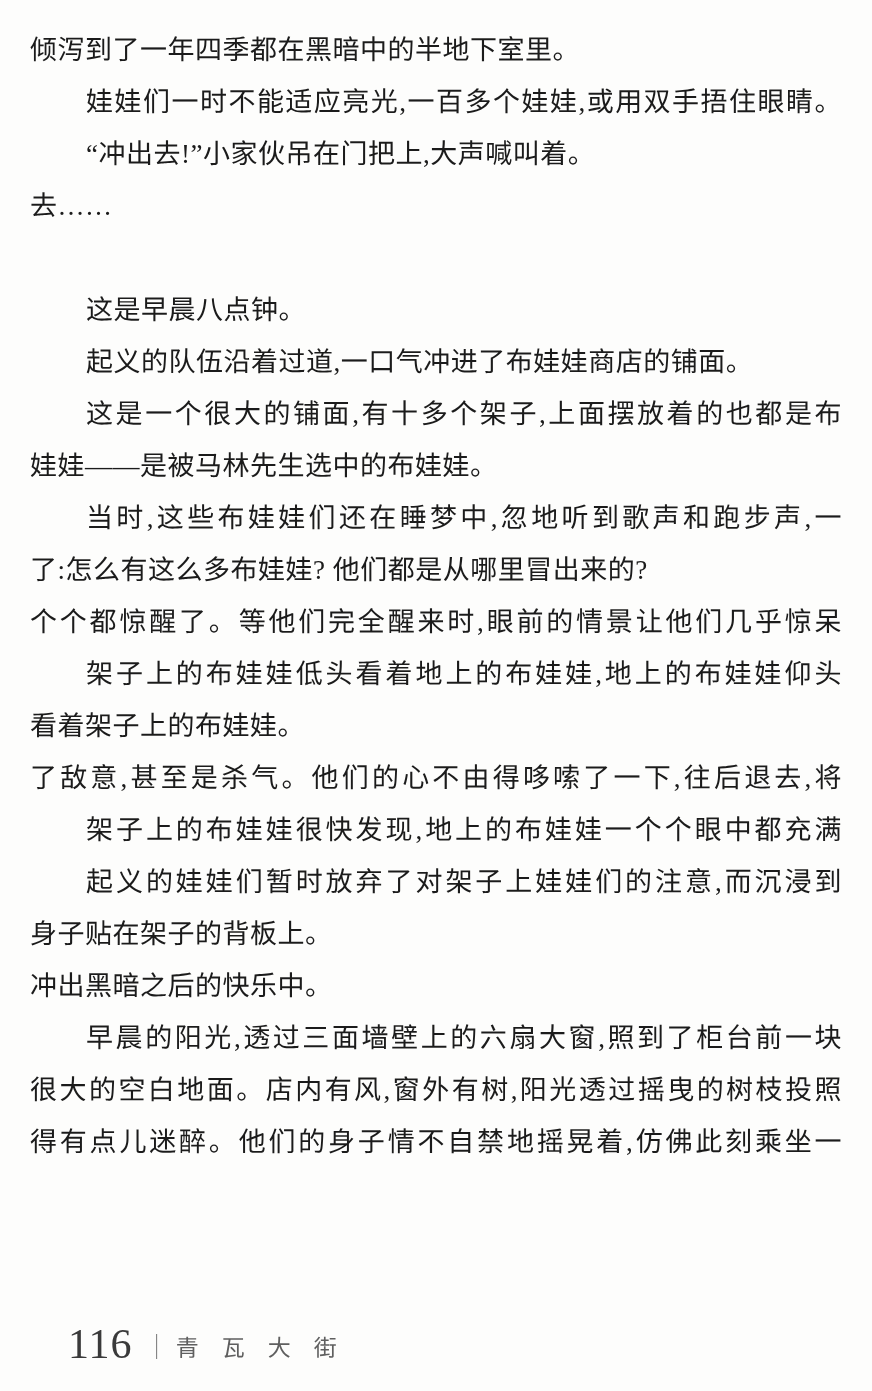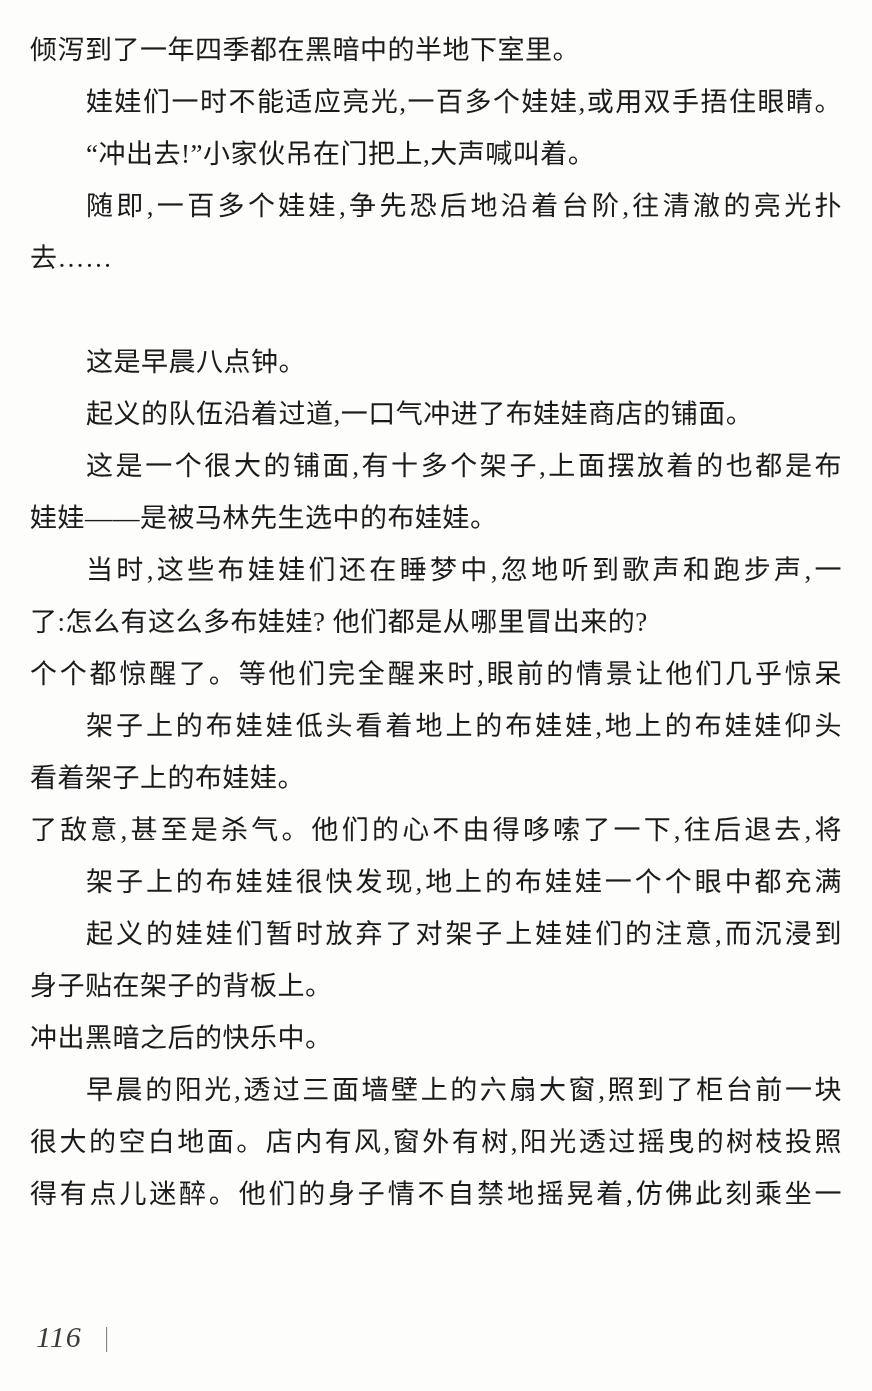--- a/index.html
+++ b/index.html
@@ -46,24 +46,24 @@
   }
   .footer {
     position: absolute;
     left: 36px;
     top: 1320px;
     display: flex;
     align-items: center;
   }
   .page-number {
     font-family: "Liberation Serif", "DejaVu Serif", serif;
-    font-style: italic;
-    font-size: 30px;
+    font-size: 42px;
     color: #3a3a3a;
     letter-spacing: 1px;
+    margin-left: 32px;
   }
   .footer-divider {
     font-size: 27px;
     font-weight: 100;
     color: #6f6f6f;
     margin: 0 16px 0 22px;
     transform: scaleX(0.7);
   }
   .book-title {
     font-family: "Liberation Sans", "DejaVu Sans", sans-serif;
@@ -76,21 +76,20 @@
 </style>
 </head>
 <body>
 
 <div class="page">
 
   <main class="text-block">
     <p class="line">倾泻到了一年四季都在黑暗中的半地下室里。</p>
     <p class="line indent full">娃娃们一时不能适应亮光,一百多个娃娃,或用双手捂住眼睛。</p>
     <p class="line indent">“冲出去!”小家伙吊在门把上,大声喊叫着。</p>
-    <p class="line indent full">随即,一百多个娃娃,争先恐后地沿着台阶,往清澈的亮光扑</p>
     <p class="line">去……</p>
 
     <div class="section-break"></div>
 
     <p class="line indent">这是早晨八点钟。</p>
     <p class="line indent">起义的队伍沿着过道,一口气冲进了布娃娃商店的铺面。</p>
     <p class="line indent full">这是一个很大的铺面,有十多个架子,上面摆放着的也都是布</p>
     <p class="line">娃娃——是被马林先生选中的布娃娃。</p>
     <p class="line indent full">当时,这些布娃娃们还在睡梦中,忽地听到歌声和跑步声,一</p>
     <p class="line">了:怎么有这么多布娃娃? 他们都是从哪里冒出来的?</p>
@@ -103,15 +102,16 @@
     <p class="line">身子贴在架子的背板上。</p>
     <p class="line">冲出黑暗之后的快乐中。</p>
     <p class="line indent full">早晨的阳光,透过三面墙壁上的六扇大窗,照到了柜台前一块</p>
     <p class="line full">很大的空白地面。店内有风,窗外有树,阳光透过摇曳的树枝投照</p>
     <p class="line full">得有点儿迷醉。他们的身子情不自禁地摇晃着,仿佛此刻乘坐一</p>
   </main>
 
   <footer class="footer">
     <span class="page-number">116</span>
     <span class="footer-divider">|</span>
+    <span class="book-title">青瓦大街</span>
   </footer>
 
 </div>
 
 </body></html>

